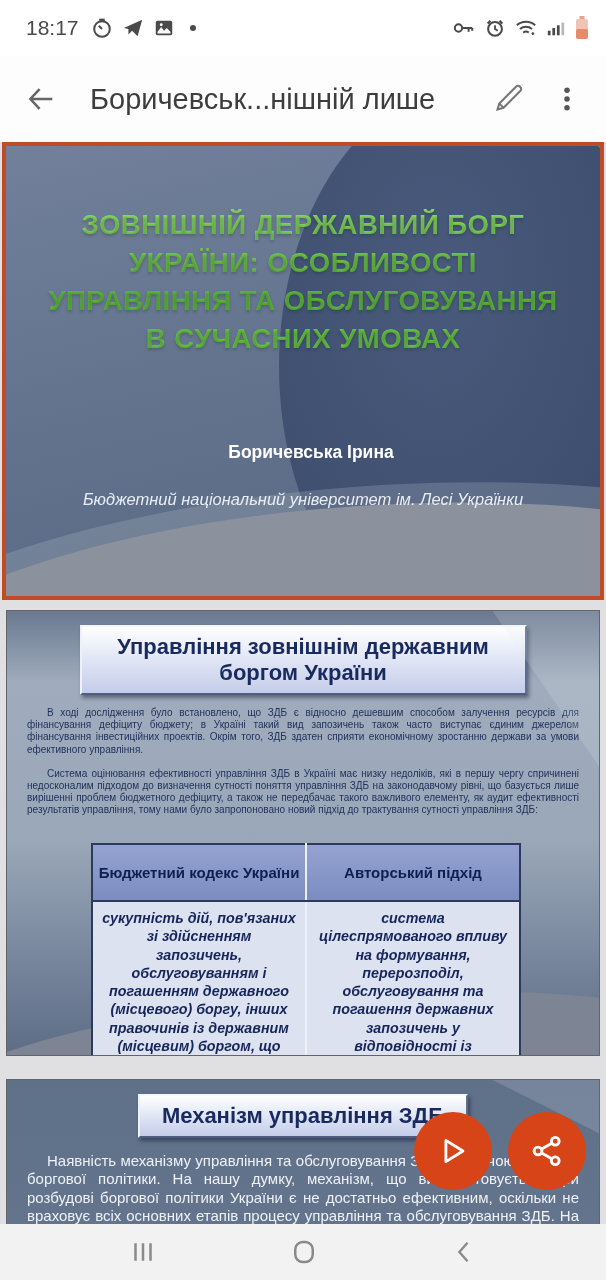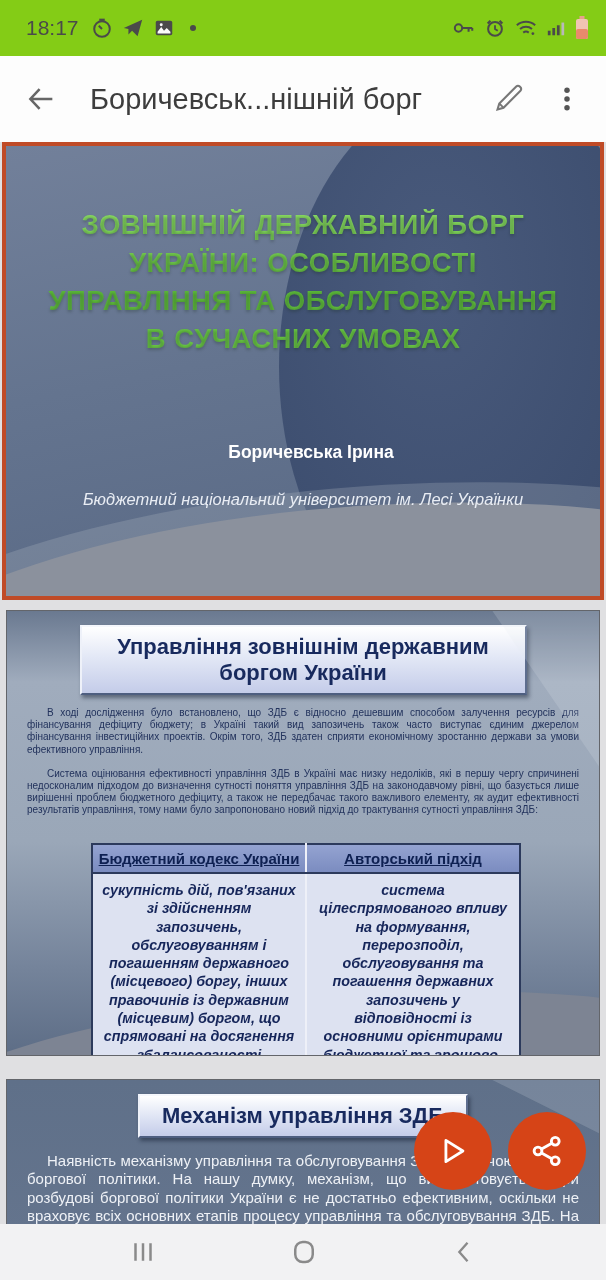--- a/index.html
+++ b/index.html
@@ -3,21 +3,21 @@
 <meta charset="utf-8">
 <style>
   html,body{margin:0;padding:0;}
   body{
     width:606px;height:1280px;overflow:hidden;background:#e3e3e5;
     font-family:"Liberation Sans","DejaVu Sans",sans-serif;
     -webkit-font-smoothing:antialiased;position:relative;
   }
   
   .statusbar{
-    height:56px;background:#84cc16;display:flex;align-items:center;
+    height:56px;background:#ffffff;display:flex;align-items:center;
     padding:0 16px;box-sizing:border-box;color:#4a4a4a;
   }
   .statusbar .time{font-size:21px;color:#4a4a4a;margin-right:12px;margin-left:10px;}
   .sb-icons{display:flex;align-items:center;gap:9px;}
   .sb-right{margin-left:auto;display:flex;align-items:center;gap:8px;}
   .sb-dot{width:6px;height:6px;border-radius:50%;background:#4a4a4a;margin-left:6px;}
   svg.sbi{display:block}
   
   .appbar{
     height:86px;background:#fdfdfd;display:flex;align-items:center;
@@ -86,23 +86,22 @@
     font-size:10px;line-height:1.22;color:#22325c;text-indent:20px;
   }
   .slide3 .para{color:#eef1f6;font-size:15px;margin-top:14px;}
   
   .deftable{
     position:absolute;left:84px;top:232px;width:430px;
     border:2px solid #2c3a5c;border-collapse:collapse;background:#dde2f1;
   }
   .deftable th{
     background:linear-gradient(180deg,#94a3d1 0%,#7b8cc0 100%);
-    color:#0e2052;font-size:15px;font-weight:bold;padding:5px 4px;
+    color:#0e2052;font-size:15px;font-weight:bold;padding:19px 4px;
     border-bottom:2px solid #2c3a5c;
-    text-decoration:underline;
   }
   .deftable th + th, .deftable td + td{border-left:2px solid #eef0f8;}
   .deftable td{
     color:#16265a;font-size:14.3px;font-weight:bold;font-style:italic;
     text-align:center;vertical-align:top;padding:7px 9px 14px 9px;line-height:1.28;
     width:50%;
   }
   
   .fab{position:absolute;width:78px;height:78px;border-radius:50%;
     background:#d64417;border:none;display:flex;align-items:center;justify-content:center;
@@ -183,21 +182,21 @@
       </span>
   </span>
 </div>
 
 <div class="appbar">
   <button class="iconbtn" aria-label="back">
     <svg width="34" height="34" viewBox="0 0 24 24">
         <path d="M20 12 H5 M11 5 L4.5 12 L11 19" fill="none" stroke="#666" stroke-width="1.8"></path>
       </svg>
   </button>
-  <span class="title">Боричевськ...нішній борг</span>
+  <span class="title">Боричевськ...нішній лише</span>
   <span class="spacer"></span>
   <button class="iconbtn" aria-label="edit">
     <svg width="36" height="36" viewBox="0 0 24 24">
         <path d="M5 19 l1.2-4 L17.5 3.7 a1.6 1.6 0 0 1 2.3 0 l0.5 0.5 a1.6 1.6 0 0 1 0 2.3 L9 17.8 Z" fill="none" stroke="#777" stroke-width="1.4"></path>
         <path d="M6.2 15 l2.8 2.8" stroke="#777" stroke-width="1.2"></path>
       </svg>
   </button>
   <button class="iconbtn" aria-label="menu" style="margin-left:14px;">
     <svg width="30" height="34" viewBox="0 0 24 24">
         <circle cx="12" cy="5" r="2.2" fill="#555"></circle>

